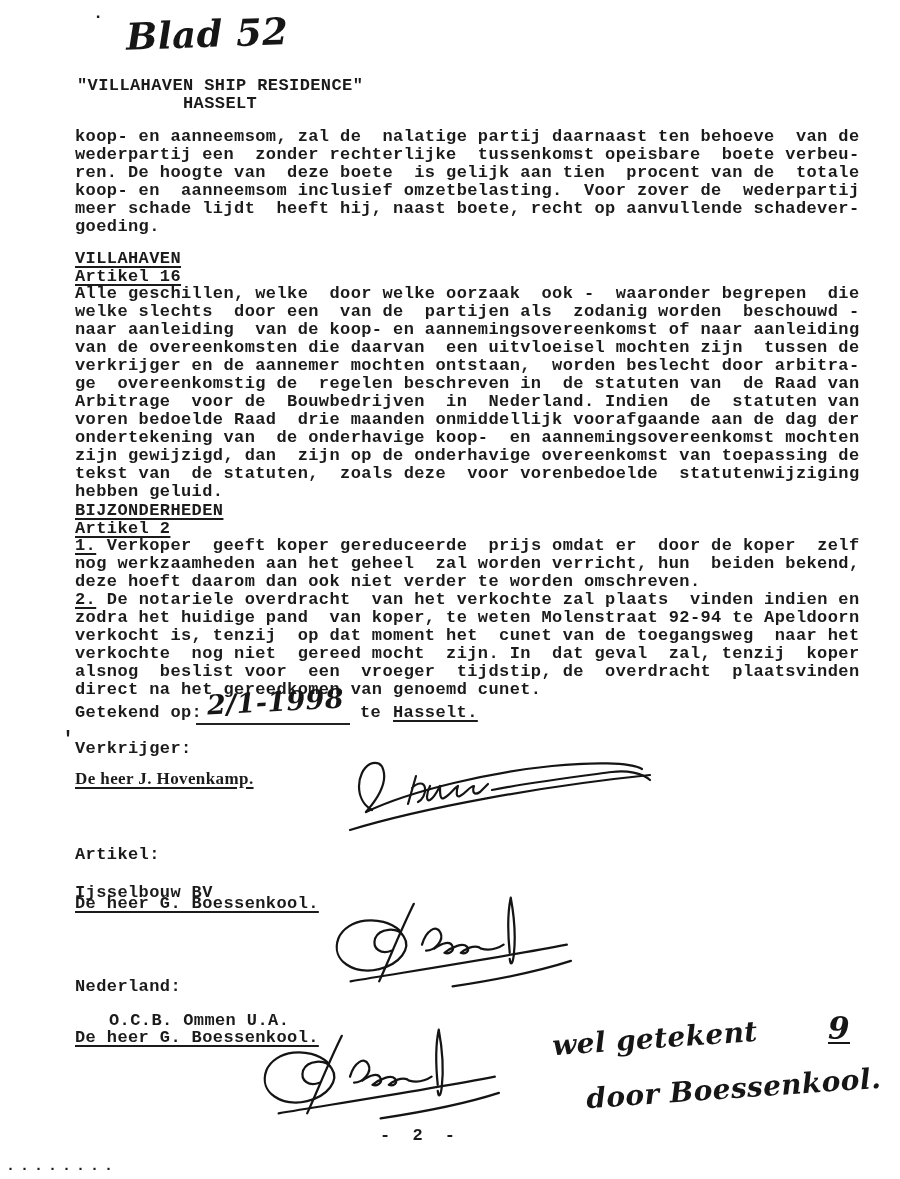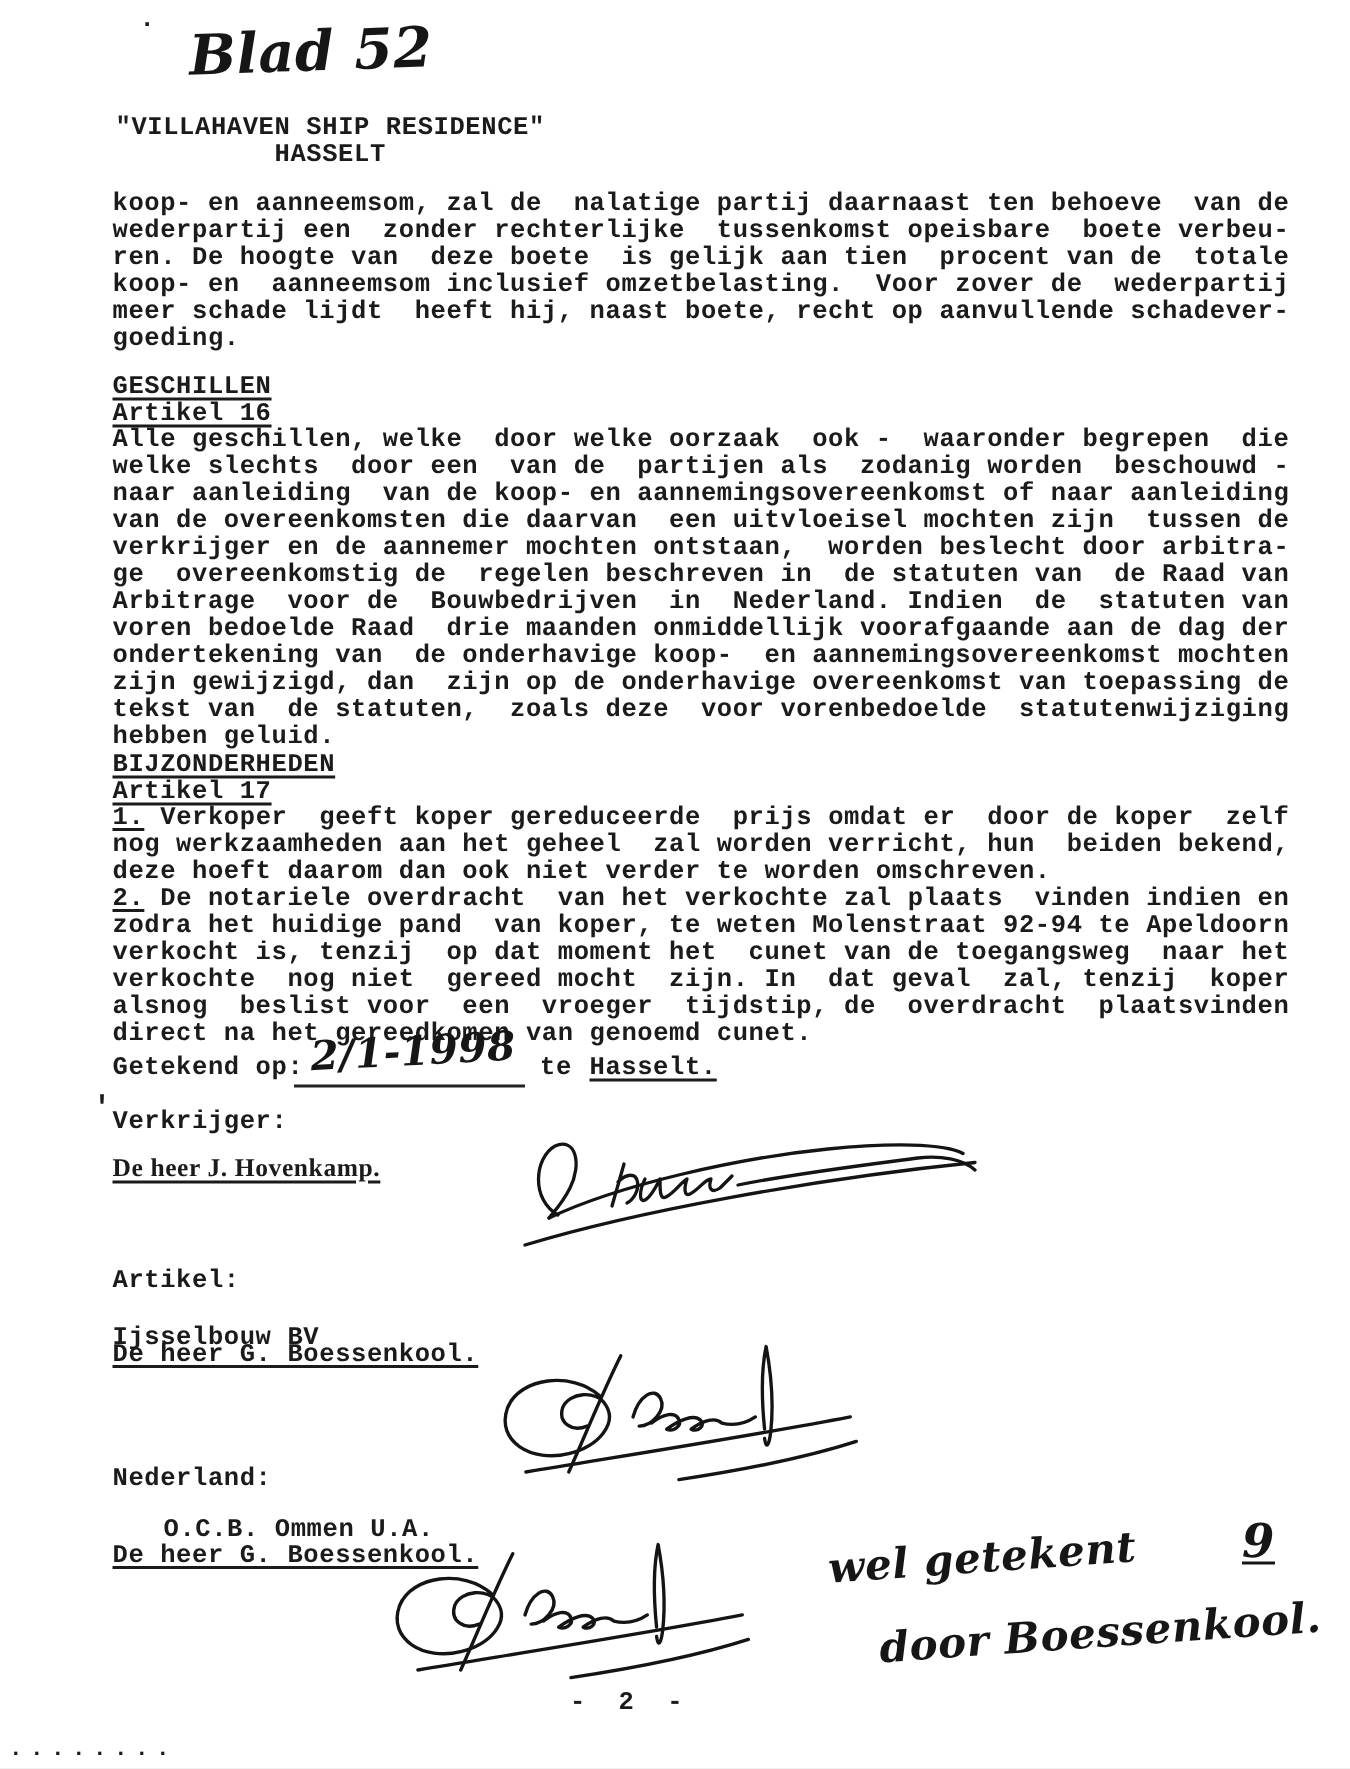--- a/index.html
+++ b/index.html
@@ -27,26 +27,26 @@
   <span class="abs" style="left:62px;top:728px;font-size:20px;">'</span>
   <span class="abs dotted" style="left:6px;top:1158px;">........</span>
 
   <span class="abs hw" style="left:126px;top:12px;font-size:37px;transform:rotate(-2deg);">Blad 52</span>
 
   <span class="abs" style="left:77px;top:76px;">"VILLAHAVEN SHIP RESIDENCE"</span>
   <span class="abs" style="left:183px;top:94px;">HASSELT</span>
 
   <div class="abs" style="left:75px;top:128px;"><span class="tline">koop- en aanneemsom, zal de  nalatige partij daarnaast ten behoeve  van de</span><span class="tline">wederpartij een  zonder rechterlijke  tussenkomst opeisbare  boete verbeu-</span><span class="tline">ren. De hoogte van  deze boete  is gelijk aan tien  procent van de  totale</span><span class="tline">koop- en  aanneemsom inclusief omzetbelasting.  Voor zover de  wederpartij</span><span class="tline">meer schade lijdt  heeft hij, naast boete, recht op aanvullende schadever-</span><span class="tline">goeding.</span></div>
 
-  <span class="abs uline" style="left:75px;top:249px;">GESCHILLEN</span>
+  <span class="abs uline" style="left:75px;top:249px;">VILLAHAVEN</span>
   <span class="abs uline" style="left:75px;top:267px;">Artikel 16</span>
   <div class="abs" style="left:75px;top:285px;"><span class="tline">Alle geschillen, welke  door welke oorzaak  ook -  waaronder begrepen  die</span><span class="tline">welke slechts  door een  van de  partijen als  zodanig worden  beschouwd -</span><span class="tline">naar aanleiding  van de koop- en aannemingsovereenkomst of naar aanleiding</span><span class="tline">van de overeenkomsten die daarvan  een uitvloeisel mochten zijn  tussen de</span><span class="tline">verkrijger en de aannemer mochten ontstaan,  worden beslecht door arbitra-</span><span class="tline">ge  overeenkomstig de  regelen beschreven in  de statuten van  de Raad van</span><span class="tline">Arbitrage  voor de  Bouwbedrijven  in  Nederland. Indien  de  statuten van</span><span class="tline">voren bedoelde Raad  drie maanden onmiddellijk voorafgaande aan de dag der</span><span class="tline">ondertekening van  de onderhavige koop-  en aannemingsovereenkomst mochten</span><span class="tline">zijn gewijzigd, dan  zijn op de onderhavige overeenkomst van toepassing de</span><span class="tline">tekst van  de statuten,  zoals deze  voor vorenbedoelde  statutenwijziging</span><span class="tline">hebben geluid.</span></div>
 
   <span class="abs uline" style="left:75px;top:501px;">BIJZONDERHEDEN</span>
-  <span class="abs uline" style="left:75px;top:519px;">Artikel 17</span>
+  <span class="abs uline" style="left:75px;top:519px;">Artikel 2</span>
   <div class="abs" style="left:75px;top:537px;"><span class="tline"><span class="ul">1.</span> Verkoper  geeft koper gereduceerde  prijs omdat er  door de koper  zelf</span><span class="tline">nog werkzaamheden aan het geheel  zal worden verricht, hun  beiden bekend,</span><span class="tline">deze hoeft daarom dan ook niet verder te worden omschreven.</span><span class="tline"><span class="ul">2.</span> De notariele overdracht  van het verkochte zal plaats  vinden indien en</span><span class="tline">zodra het huidige pand  van koper, te weten Molenstraat 92-94 te Apeldoorn</span><span class="tline">verkocht is, tenzij  op dat moment het  cunet van de toegangsweg  naar het</span><span class="tline">verkochte  nog niet  gereed mocht  zijn. In  dat geval  zal, tenzij  koper</span><span class="tline">alsnog  beslist voor  een  vroeger  tijdstip, de  overdracht  plaatsvinden</span><span class="tline">direct na het gereedkomen van genoemd cunet.</span></div>
 
   <span class="abs" style="left:75px;top:703px;">Getekend op:</span>
   <div class="abs date-underline" style="left:196px;top:701px;width:154px;height:22px;"></div>
   <span class="abs hw" style="left:207px;top:686px;font-size:27px;transform:rotate(-3deg);">2/1-1998</span>
   <span class="abs" style="left:360px;top:703px;">te</span>
   <span class="abs uline" style="left:393px;top:703px;">Hasselt.</span>
 
   <span class="abs" style="left:75px;top:739px;text-align:center;">Verkrijger:</span>
   <span class="abs uline" style="left:75px;top:769px;font-family:Liberation Serif, serif;">De heer J. Hovenkamp.</span>

